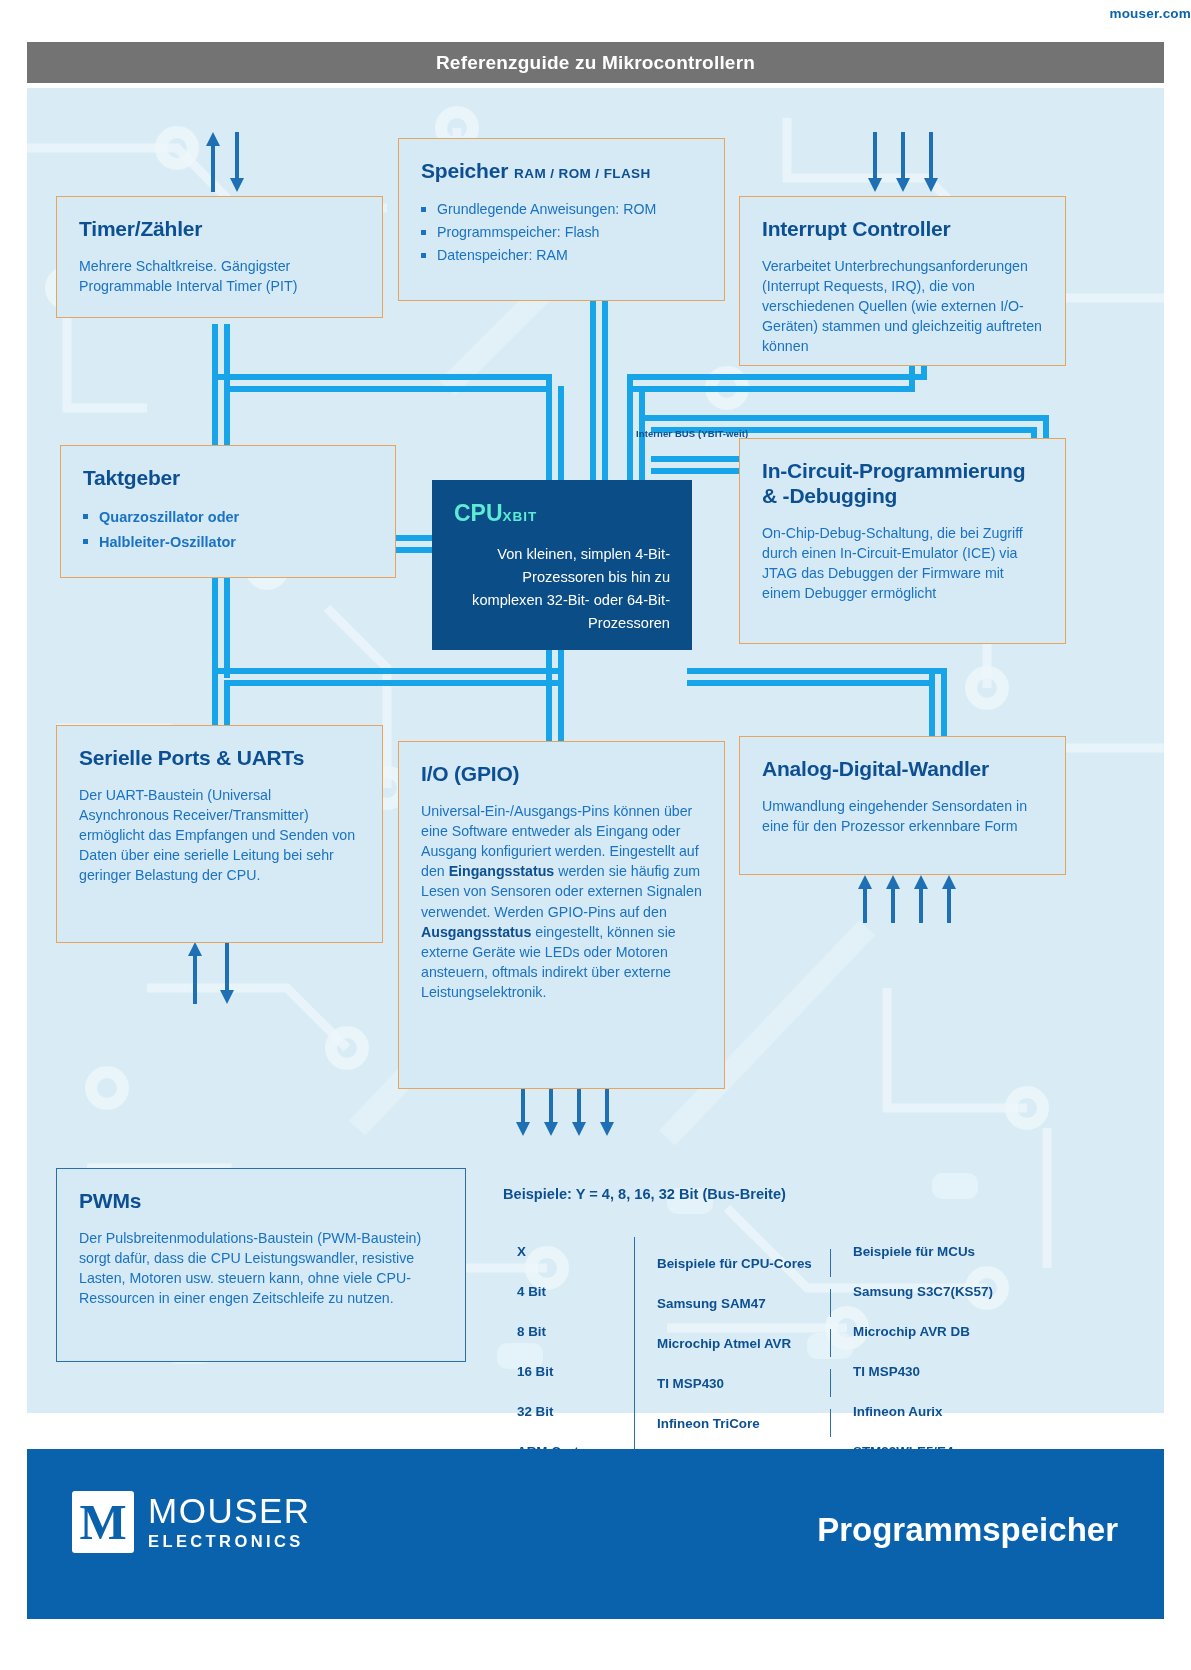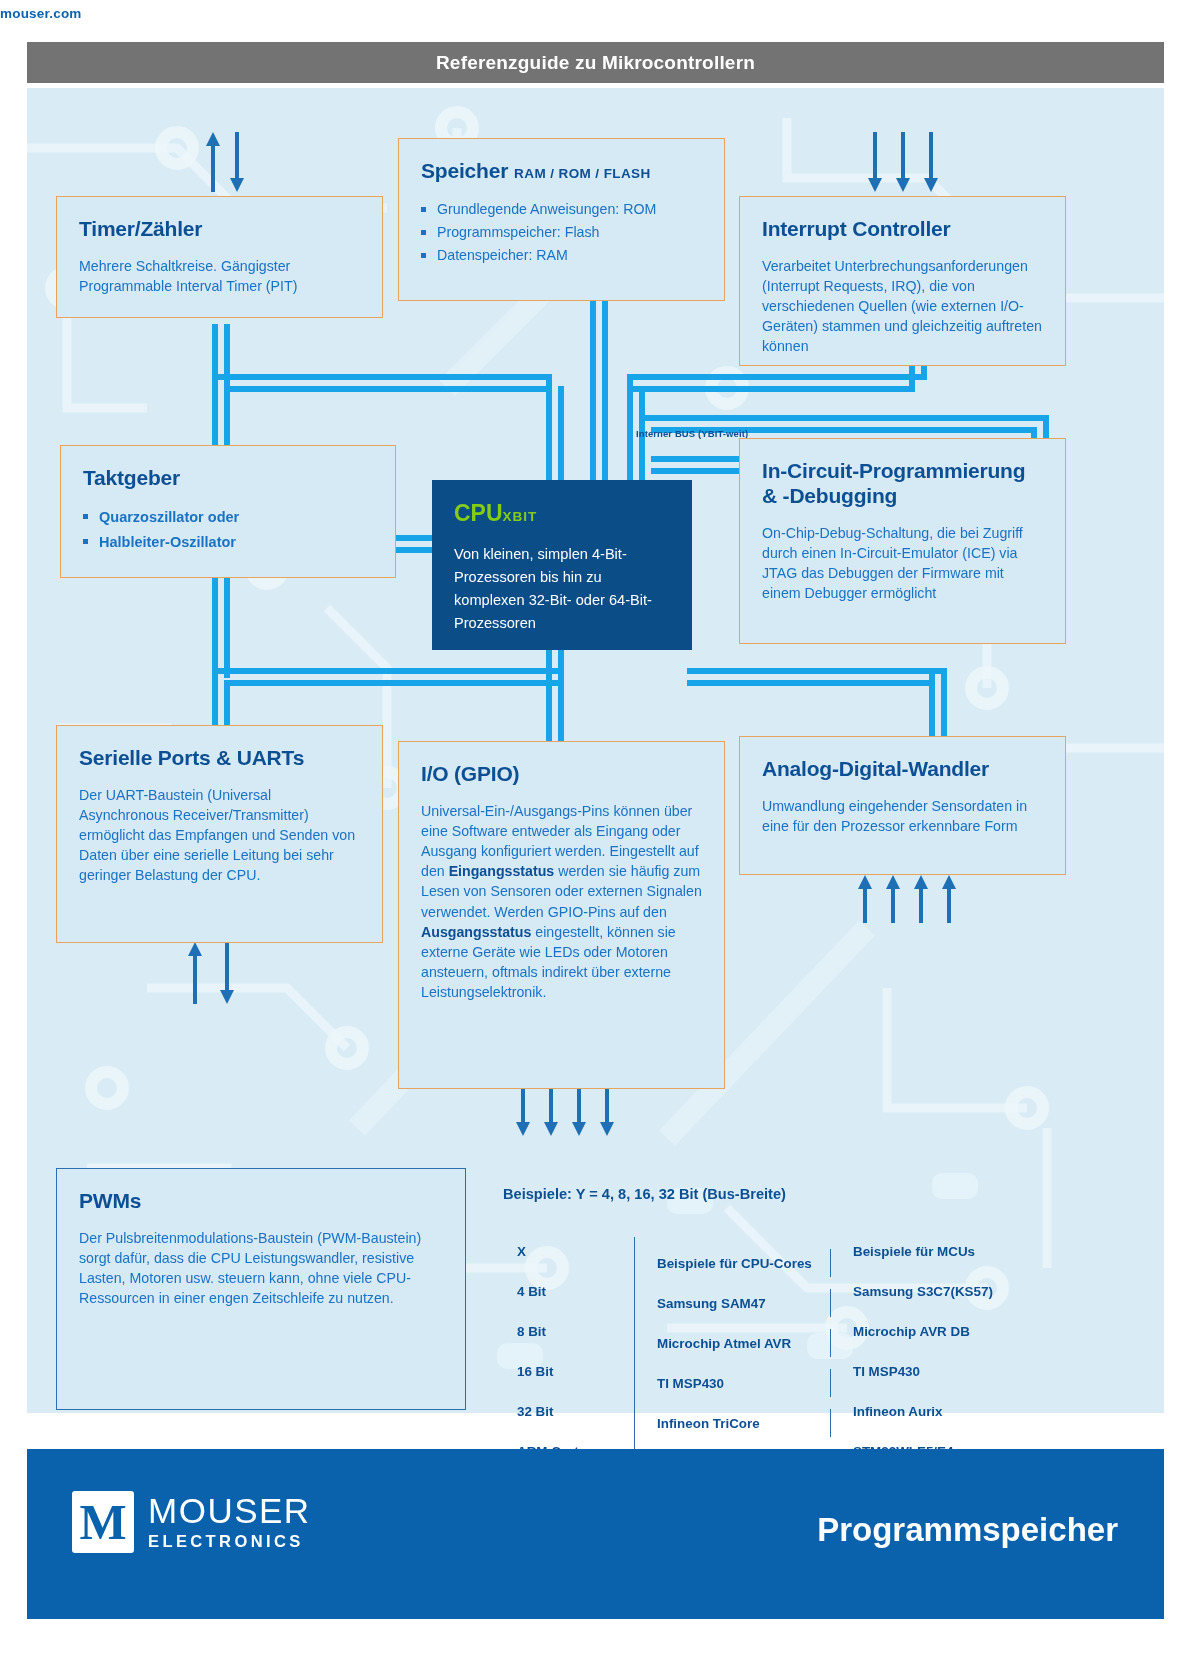--- a/index.html
+++ b/index.html
@@ -7,21 +7,21 @@
   body {
     width:1191px; height:1670px;
     font-family:"Liberation Sans", sans-serif;
     background:#ffffff;
     position:relative;
     overflow:hidden;
   }
   
   .site-url{
     position:absolute; top:6px; left:0; width:1191px;
-    text-align:left; font-size:13.5px; font-weight:bold;
+    text-align:right; font-size:13.5px; font-weight:bold;
     color:#0b63ad; letter-spacing:.2px;
   }
   .title-bar{
     position:absolute; left:27px; top:42px; width:1137px; height:41px;
     background:#737373; color:#ffffff;
     display:flex; align-items:center; justify-content:center;
     font-size:19px; font-weight:bold; letter-spacing:.2px;
   }
   
   .canvas{
@@ -58,23 +58,23 @@
     content:""; position:absolute; left:0; top:9px;
     width:5px; height:5px; background:#1a72c4;
   }
   .box ul.bold li{ font-weight:bold; font-size:14.5px; line-height:1.75; }
   .box b{ color:#0d4f93; }
 
   .cpu-box{
     position:absolute; background:#0b4d86; border:none;
     padding:20px 22px; color:#ffffff;
   }
-  .cpu-box h2{ color:#84cc16; margin:0 0 16px 0; font-size:23px; }
+  .cpu-box h2{ color:#5eead4; margin:0 0 16px 0; font-size:23px; }
   .cpu-box h2 .sub{ font-size:13.5px; letter-spacing:1px; }
-  .cpu-box p{ color:#ffffff; font-size:14.6px; line-height:1.58; margin:0; }
+  .cpu-box p{ color:#ffffff; font-size:14.6px; line-height:1.58; margin:0;text-align:right; }
 
   .bus-label{
     position:absolute; font-size:9.5px; font-weight:bold; color:#0d4f93;
     letter-spacing:.1px; white-space:nowrap;
   }
 
   
   .ex-title{
     position:absolute; left:503px; top:1186px;
     font-size:14.6px; font-weight:bold; color:#0d4f93;
@@ -329,21 +329,21 @@
   <div class="box" style="left:371px; top:653px; width:327px; height:348px;">
     <h2>I/O (GPIO)</h2>
     <p><span>Universal-Ein-/Ausgangs-Pins können über eine Software entweder als Eingang oder Ausgang konfiguriert werden. Eingestellt auf den </span><b>Eingangsstatus</b><span> werden sie häufig zum Lesen von Sensoren oder externen Signalen verwendet. Werden GPIO-Pins auf den </span><b>Ausgangsstatus</b><span> eingestellt, können sie externe Geräte wie LEDs oder Motoren ansteuern, oftmals indirekt über externe Leistungselektronik.</span></p>
   </div>
 
   <div class="box" style="left:712px; top:648px; width:327px; height:139px;">
     <h2>Analog-Digital-Wandler</h2>
     <p>Umwandlung eingehender Sensordaten in eine für den Prozessor erkennbare Form</p>
   </div>
 
-  <div class="box" style="left:29px; top:1080px; width:410px; height:242px; border-color:#2c6fb0;">
+  <div class="box" style="left:29px; top:1080px; width:410px; height:194px; border-color:#2c6fb0;">
     <h2>PWMs</h2>
     <p>Der Pulsbreitenmodulations-Baustein (PWM-Baustein) sorgt dafür, dass die CPU Leistungswandler, resistive Lasten, Motoren usw. steuern kann, ohne viele CPU-Ressourcen in einer engen Zeitschleife zu nutzen.</p>
   </div>
 
 </div>
 
 <div class="ex-title">Beispiele: Y = 4, 8, 16, 32 Bit (Bus-Breite)</div>
 <div class="ex-table">
   <div class="cell c1">X</div>
   <div class="cell c2">Beispiele für CPU-Cores</div>

